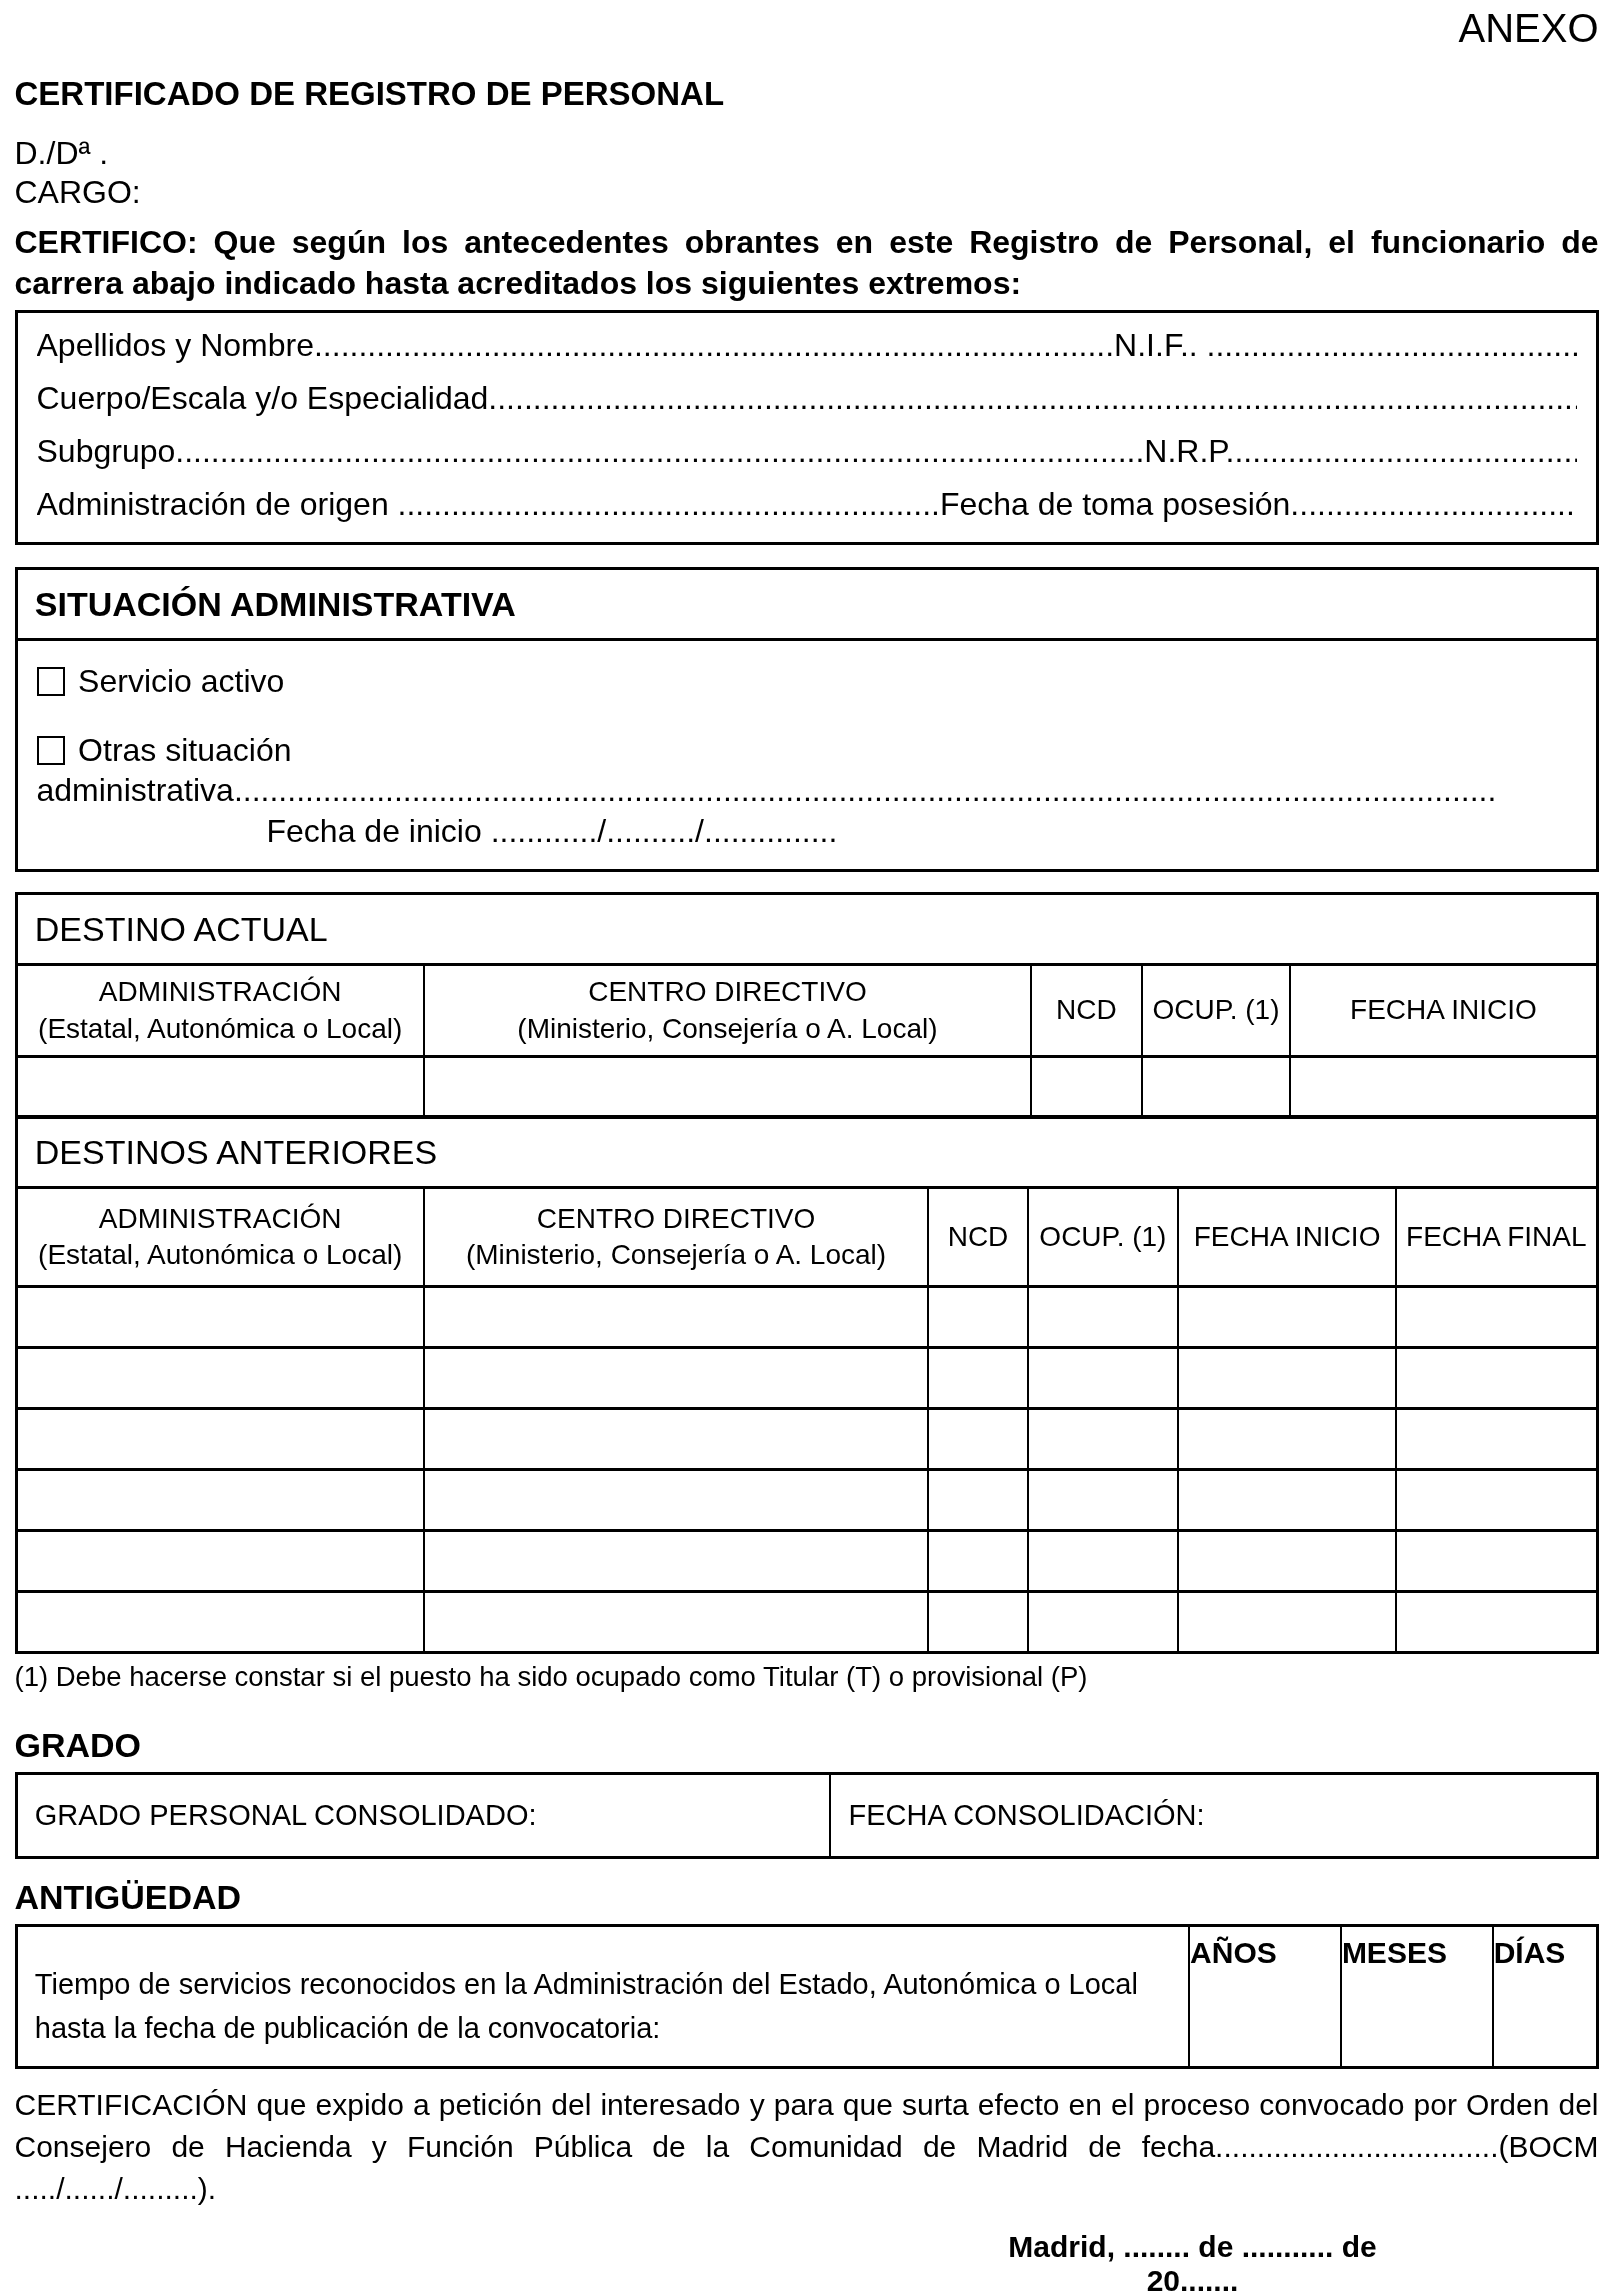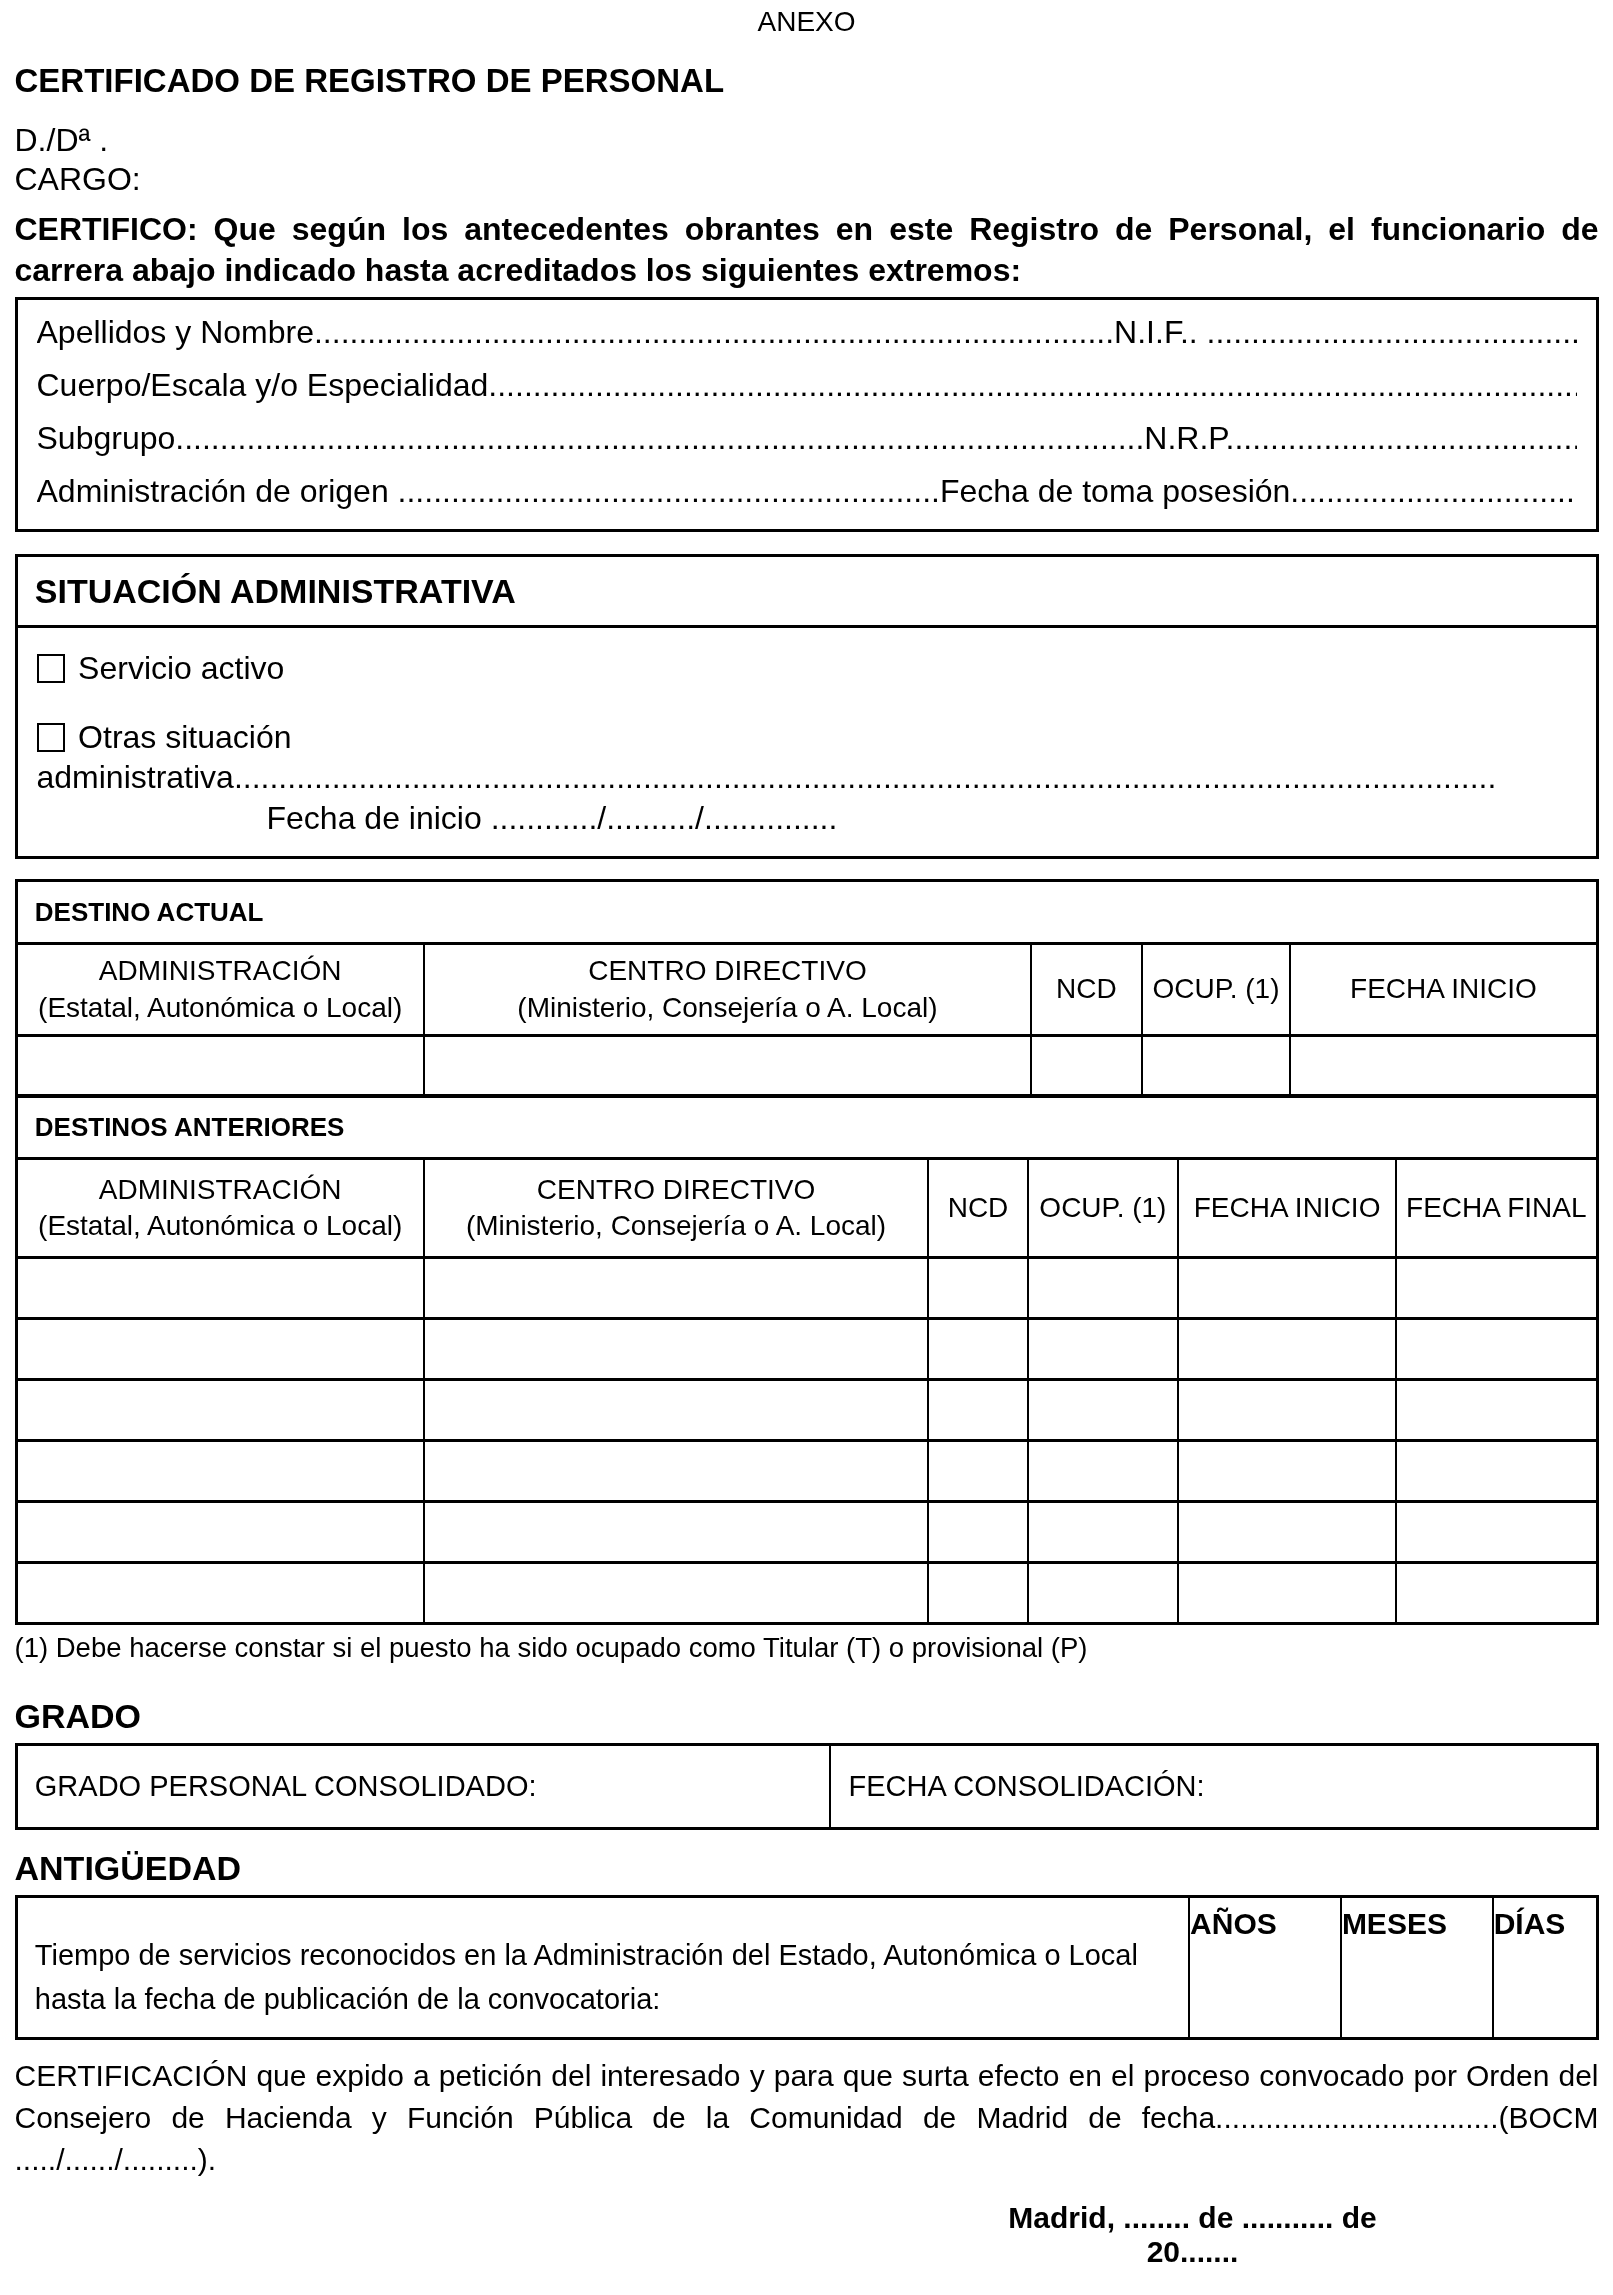--- a/index.html
+++ b/index.html
@@ -3,21 +3,21 @@
 <meta charset="utf-8">
 <style>
   html,body { margin:0; padding:0; }
   body {
     width:1613px; height:2295px; overflow:hidden;
     background:#ffffff; color:#000000;
     font-family:"Liberation Sans", sans-serif;
   }
   .page { padding:5.8px 14.5px 0 14.5px; }
 
-  .annex { text-align:center; font-size:28px; }
+  .annex { text-align:right; font-size:40px; }
   .doc-title { text-align:left; font-size:33px; font-weight:bold; margin-top:24.6px; }
   .addr-line { font-size:32px; margin-top:22px; }
   .cargo-line { font-size:32px; margin-top:1.4px; }
   .certify-par { font-size:32px; font-weight:bold; text-align:justify; margin-top:11.6px; line-height:1.28; }
 
   .box { border:3.6px solid #000; margin-top:5.8px; }
   .box-hdr { font-size:34px; font-weight:bold; padding:14.5px 17.3px; border-bottom:3.6px solid #000; }
   .box-body { padding:10px 19px 19px 19px; font-size:32px; }
   .fline { white-space:nowrap; overflow:hidden; margin-top:16px; }
   .fline.first { margin-top:4.3px; }
@@ -26,21 +26,21 @@
   .sit-body { padding:8.7px 19px 19px 19px; font-size:32px; }
   .chk-line { display:flex; align-items:center; gap:13px; }
   .chk-servicio { margin-top:13px; }
   .chk-otras { margin-top:32px;align-items:center; }
   .checkbox { width:24.6px; height:24.6px; border:2.2px solid #000; display:inline-block; flex:0 0 auto; background:#fff; }
   .adm-line { white-space:nowrap; overflow:hidden; margin-top:2.9px; }
   .fecha-inicio-line { margin-top:4.3px; margin-left:230px; }
 
   table.grid { width:100%; border-collapse:collapse; table-layout:fixed; border:3.6px solid #000; }
   table.grid td { border:2.2px solid #000; border-top-width:3.6px; border-bottom-width:3.6px; padding:0; overflow:hidden; }
-  .sec-cell { font-size:26px; font-weight:bold; padding:14.5px 17.3px !important; }
+  .sec-cell { font-size:34px; font-weight:normal; padding:14.5px 17.3px !important; }
   .col-hdr { font-size:28px; text-align:center; vertical-align:middle; height:80px; line-height:1.3; padding:4.3px 5.8px !important; }
   .dest2-hdr { height:87px; }
   .data-cell { height:58px; }
   .tbl-destino { margin-top:20px; }
   .tbl-destinos2 { margin-top:-3.6px; }
 
   .footnote { font-size:27.5px; margin-top:7.2px; }
   .plain-hdr { font-size:34px; font-weight:bold; margin-top:33px; }
   .hdr-antig { margin-top:19px; }
   .tbl-plain { margin-top:7.2px; }

